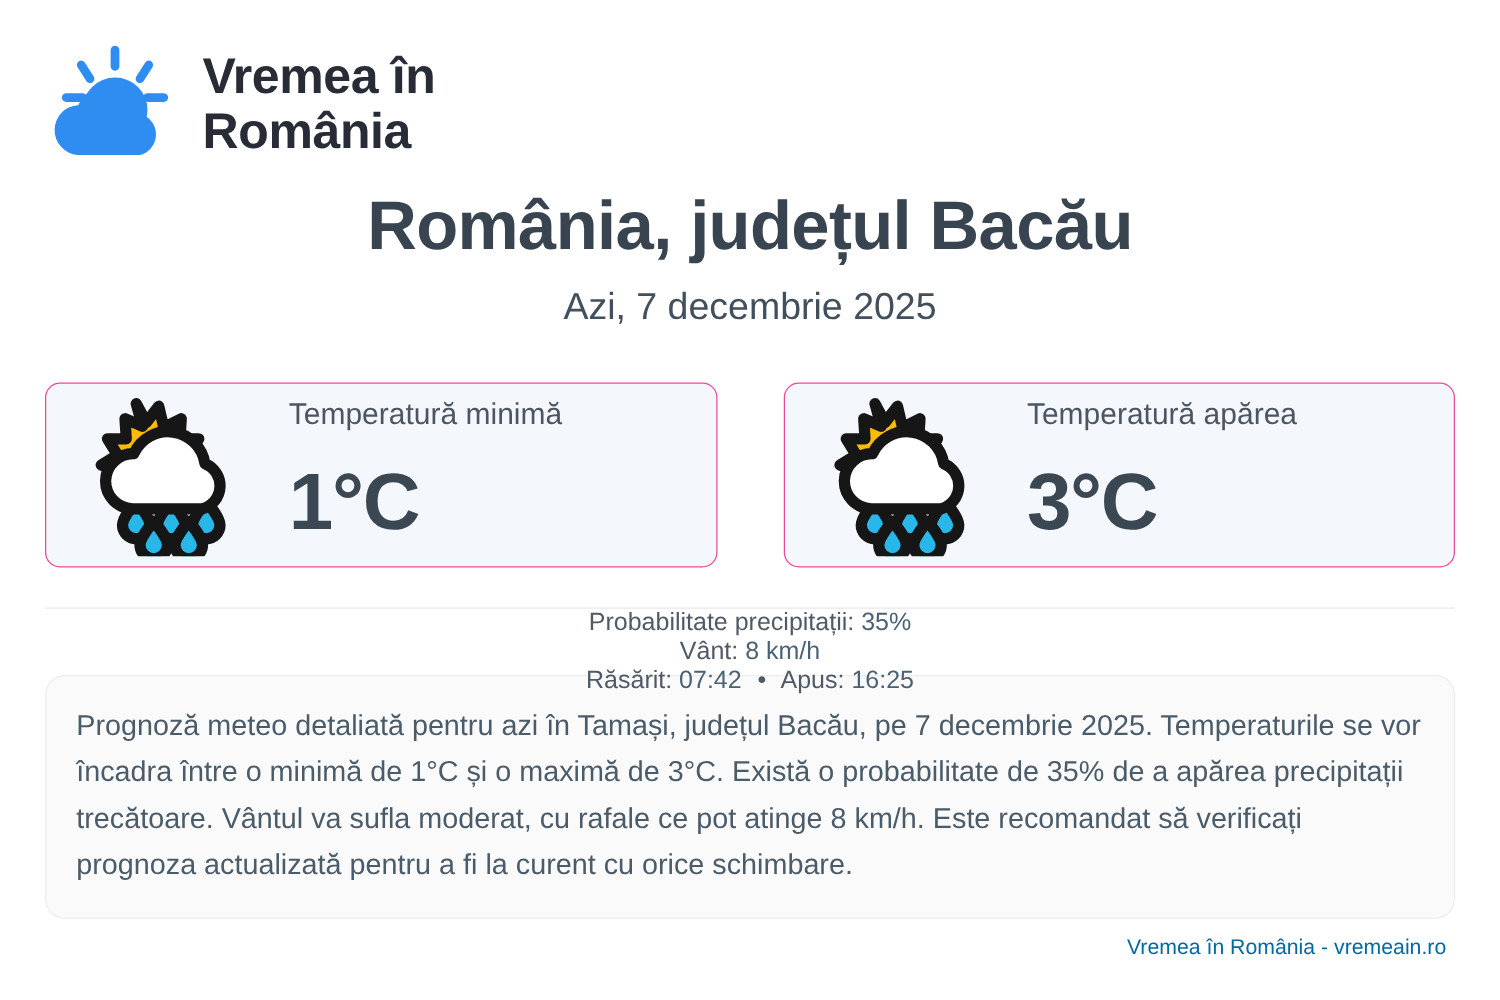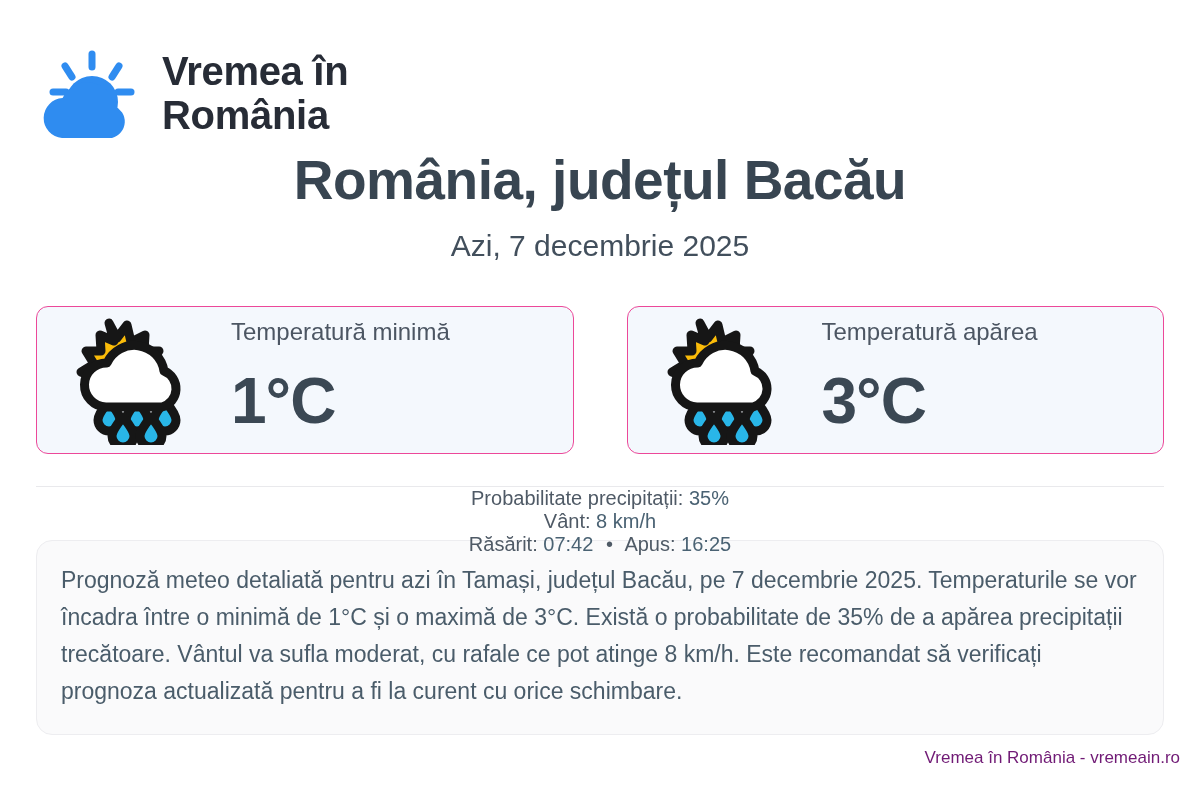--- a/index.html
+++ b/index.html
@@ -17,20 +17,21 @@
     position: relative;
     width: 1200px;
     height: 800px;
     background: #ffffff;
     padding: 0 36px;
   }
 
   
   .brand {
     display: flex;
+    align-items: center;
     gap: 22px;
     padding-top: 50px;
     height: 118px;
   }
   .brand-mark {
     width: 104px;
     height: 96px;
     flex: 0 0 104px;
     display: block;
   }
@@ -133,24 +134,24 @@
     border-radius: 16px;
     padding: 21px 24px 23px 24px;
     font-size: 23px;
     line-height: 1.62;
     color: #4a5c6a;
   }
 
   
   .footer {
     position: absolute;
-    right: 20px;
+    right: 43px;
     bottom: 32px;
     font-size: 17px;
-    color: #701a75;
+    color: #0369a1;
   }
 </style>
 </head>
 <body>
 
 <div class="page">
 
   <div class="brand">
     <svg class="brand-mark" viewBox="0 0 104 96">
       <g fill="none" stroke="#2f8cf0" stroke-width="7" stroke-linecap="round">

